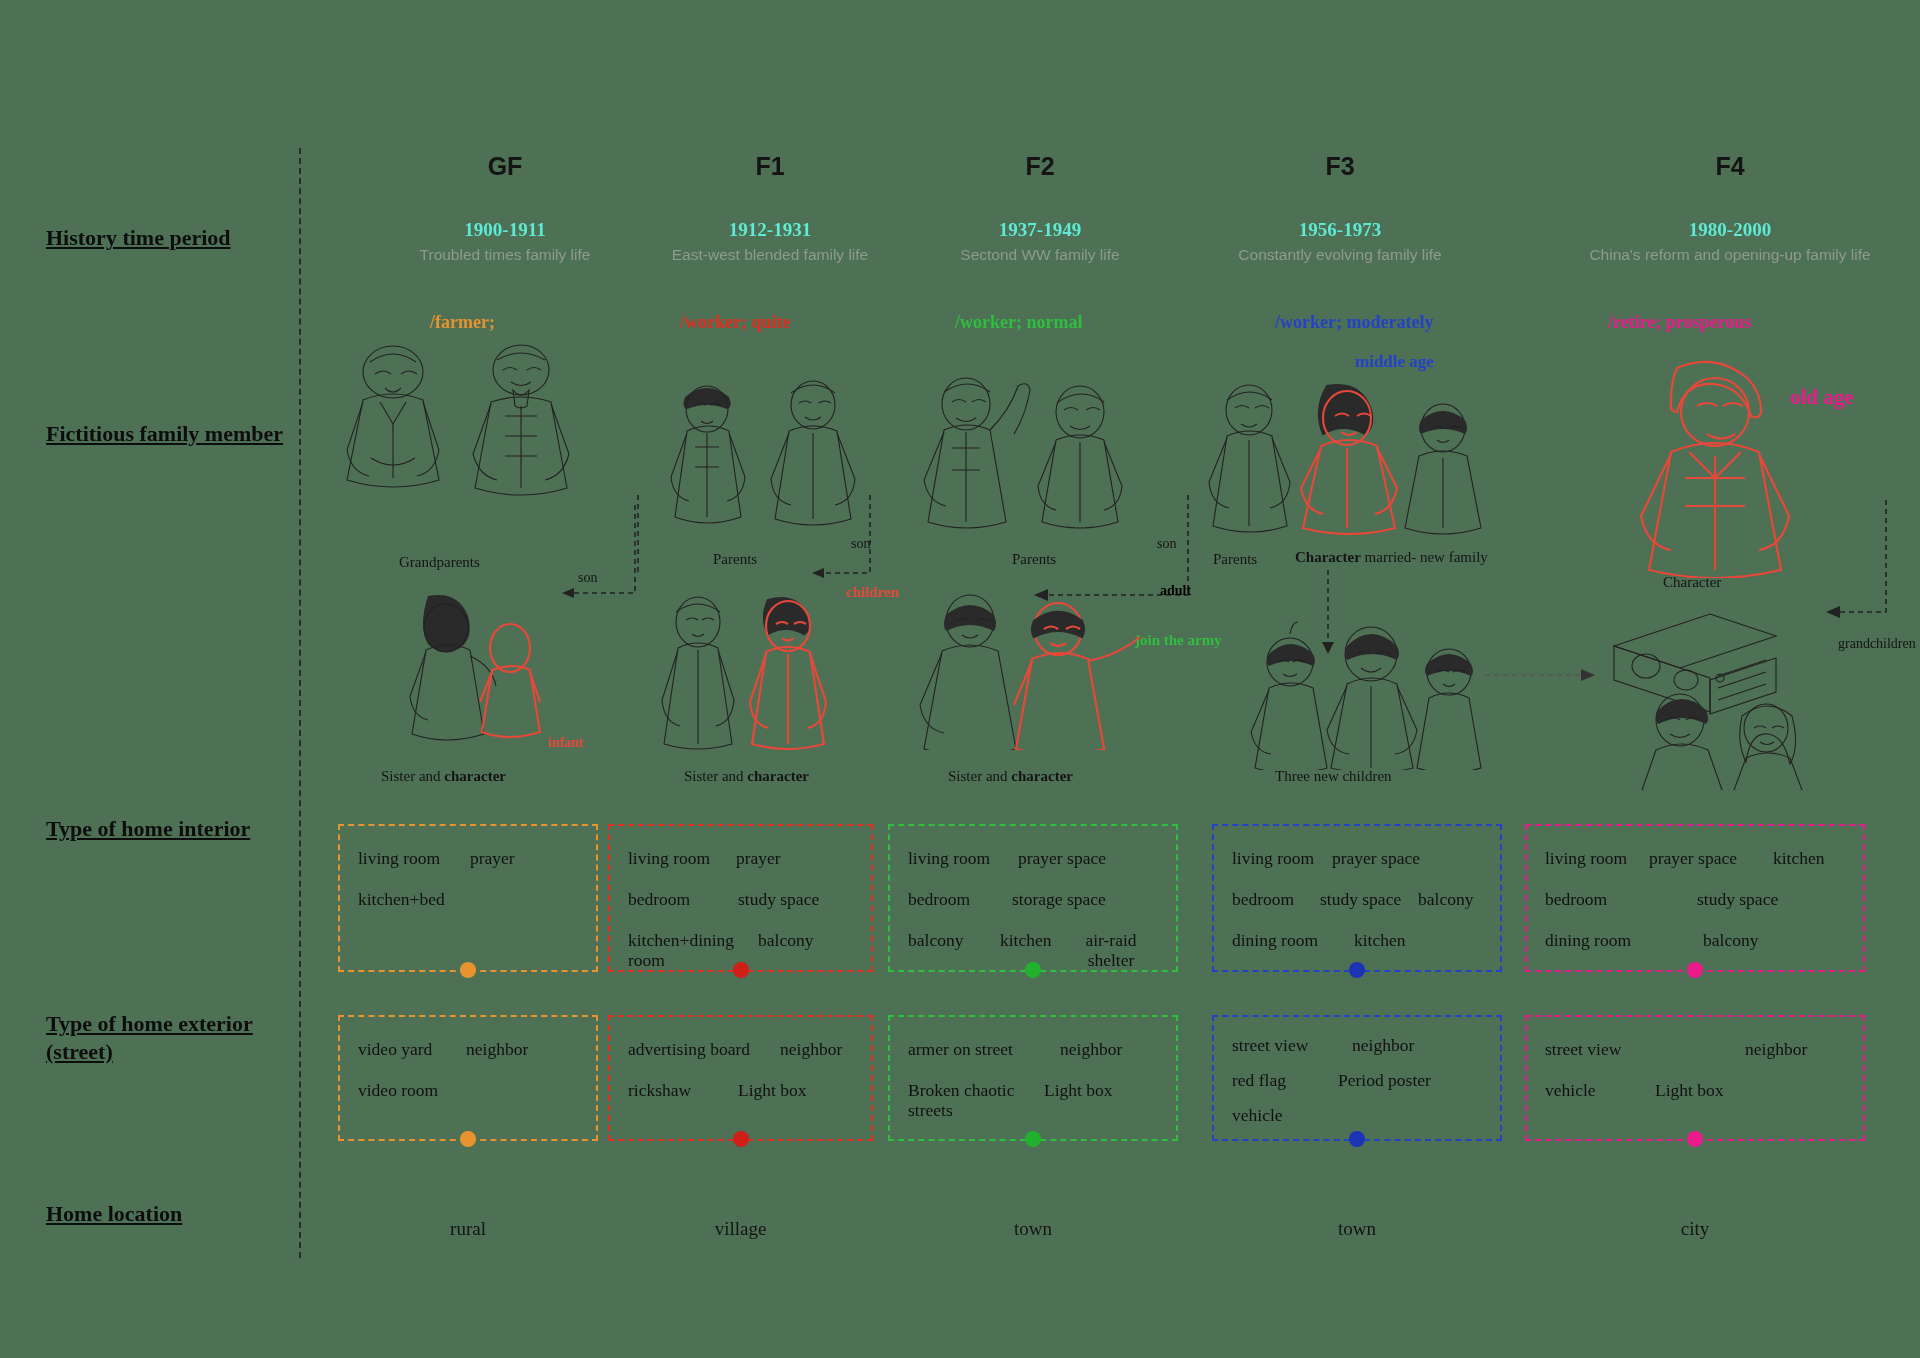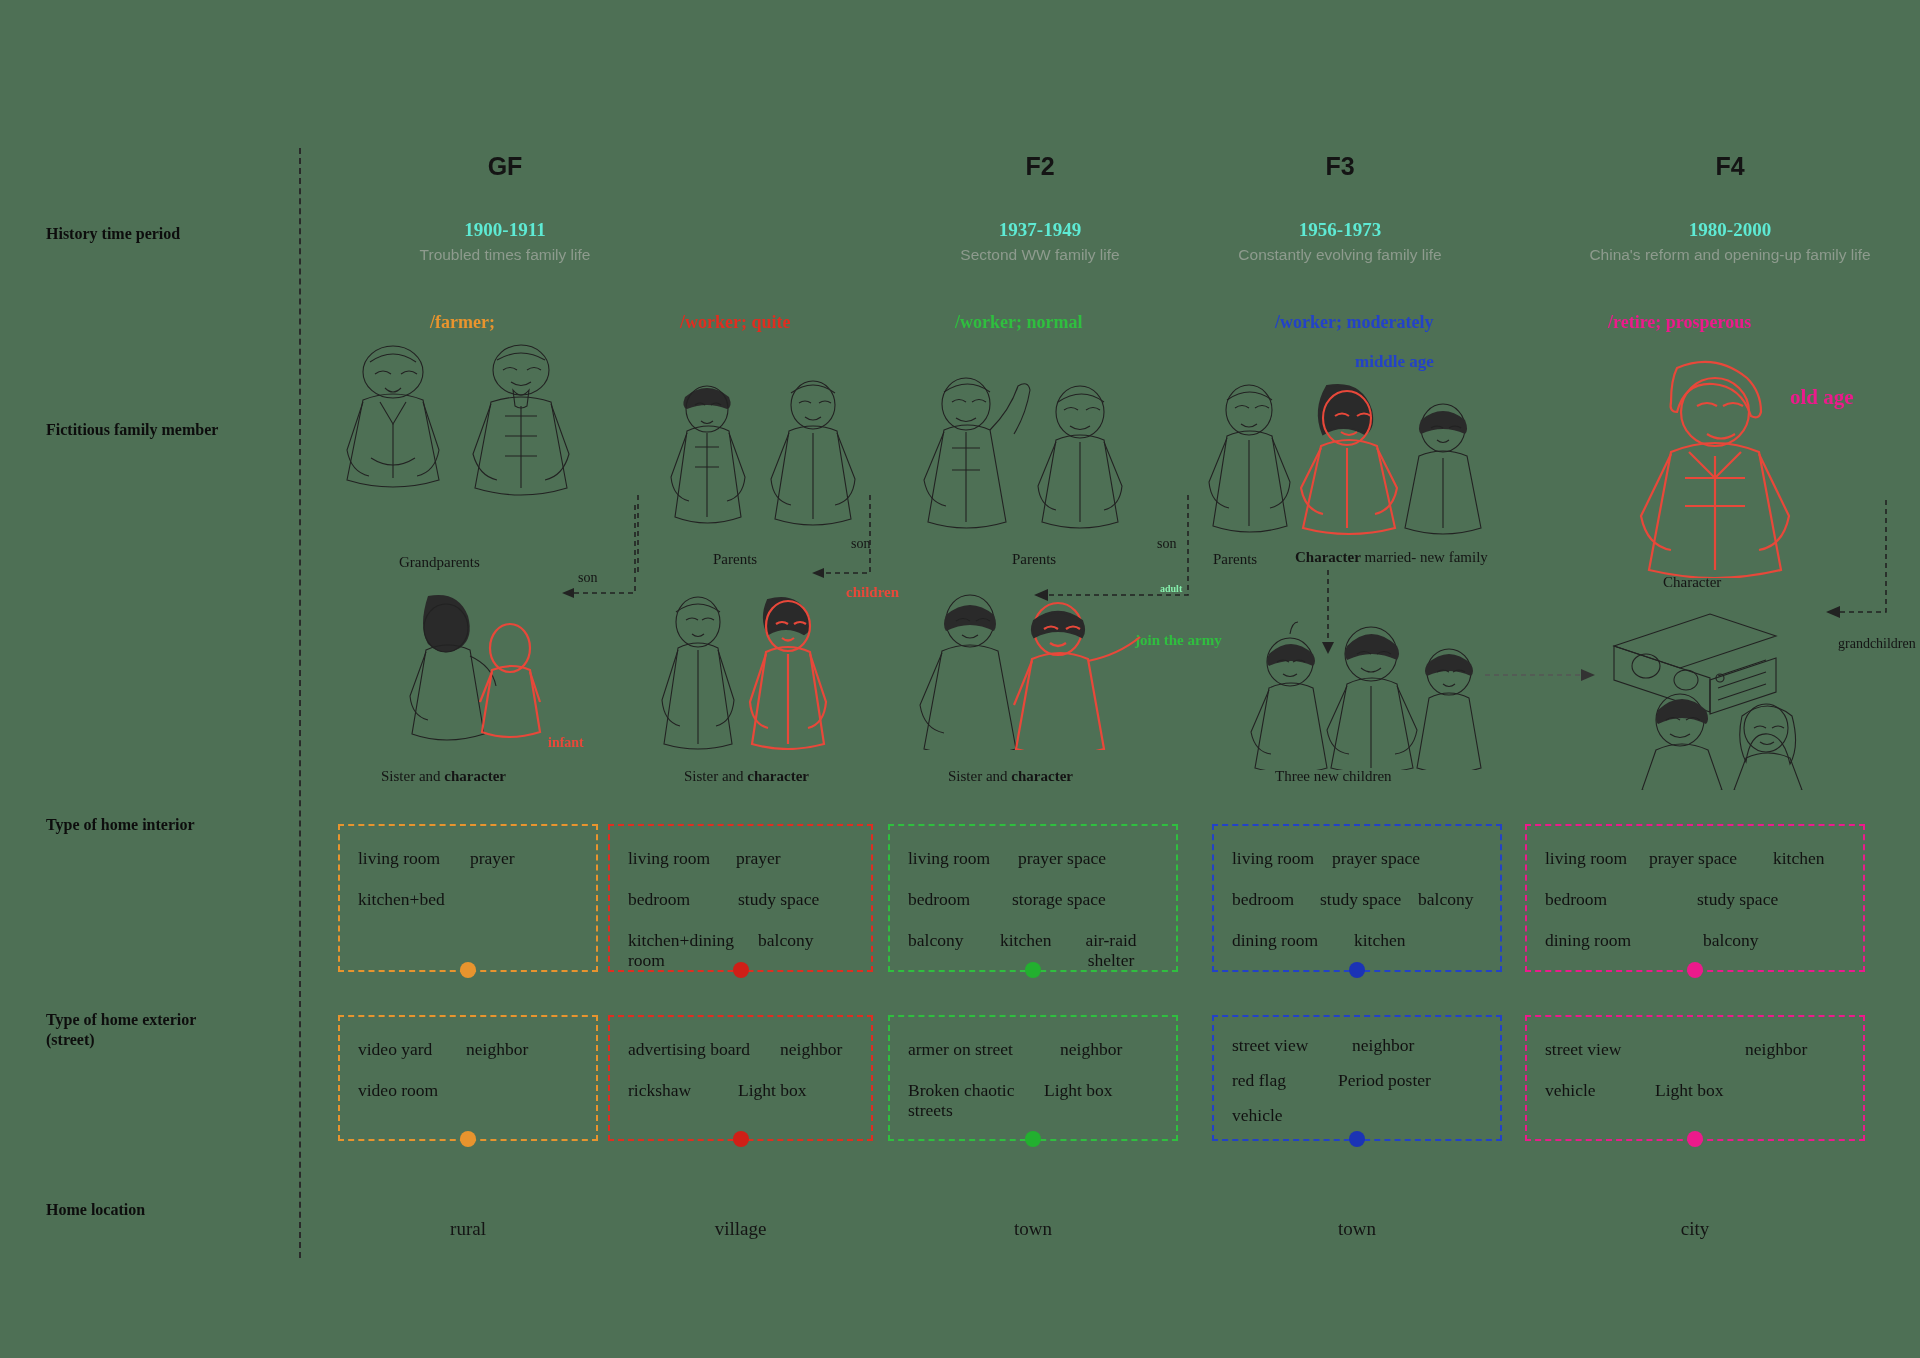--- a/index.html
+++ b/index.html
@@ -27,21 +27,21 @@
   
   .axis {
     position:absolute; left:299px; top:148px; width:0; height:1110px;
     border-left:2px dashed #2a2a2a;
   }
 
   
   .rowlabel {
     position:absolute; left:46px;
     font-family:"Liberation Serif", serif;
-    font-size:16px; font-weight:bold; color:#0d0d0d; line-height:1.25;
+    font-size:22px; font-weight:bold; color:#0d0d0d; line-height:1.25;text-decoration:underline;
   }
 
   
   .col { position:absolute; text-align:center; }
   .col-code {
     font-family:"Liberation Sans", sans-serif;
     font-size:25px; font-weight:bold; color:#141414;
   }
   .col-years {
     font-family:"Liberation Serif", serif;
@@ -107,20 +107,25 @@
   <div class="rowlabel" style="top:1010px;">
     <span>Type of home exterior</span><br>
     <span>(street)</span>
   </div>
   <div class="rowlabel" style="top:1200px;">Home location</div>
 
   <div class="col" style="left:345px; top:152px; width:320px;">
     <div class="col-code">GF</div>
     <div class="col-years">1900-1911</div>
     <div class="col-desc">Troubled times family life</div>
+  </div>
+  <div class="col" style="left:610px; top:152px; width:320px;">
+    <div class="col-code">F1</div>
+    <div class="col-years">1912-1931</div>
+    <div class="col-desc">East-west blended family life</div>
   </div>
   <div class="col" style="left:880px; top:152px; width:320px;">
     <div class="col-code">F2</div>
     <div class="col-years">1937-1949</div>
     <div class="col-desc">Sectond WW family life</div>
   </div>
   <div class="col" style="left:1180px; top:152px; width:320px;">
     <div class="col-code">F3</div>
     <div class="col-years">1956-1973</div>
     <div class="col-desc">Constantly evolving family life</div>
@@ -285,21 +290,21 @@
   </div>
   <div class="cap" style="left:1012px; top:551px;">Parents</div>
   <div class="cap small" style="left:1157px; top:536px;">son</div>
 
   <svg class="conn" style="left:1010px; top:495px;" width="220" height="130">
     <g fill="none" stroke="#222" stroke-width="1.6" stroke-dasharray="5,4">
       <path d="M178 0 v100 H36"></path>
     </g>
     <path d="M24 100 l14 -6 v12 z" fill="#222"></path>
   </svg>
-  <div class="cap" style="left:1160px; top:583px; color:#86efac; font-weight:bold; font-size:10px;">adult</div>
+  <div class="cap" style="left:1160px; top:583px; color:#000000; font-weight:bold; font-size:14px;">adult</div>
   <div class="cap" style="left:1135px; top:632px; color:#2fbf3f; font-weight:bold; font-size:15px;">join the army</div>
 
   <div class="sketch" style="left:900px; top:585px;">
     <svg width="250" height="165" viewBox="0 0 250 165">
       <g fill="none" stroke="#222" stroke-width="1.1">
         <ellipse cx="70" cy="36" rx="24" ry="26"></ellipse>
         <path d="M46 30 q24 -20 48 0 q4 10 0 16 q-24 -12 -48 0 q-4 -6 0 -16z" fill="#2a2a2a" stroke="none"></path>
         <path d="M56 36 q7 -5 14 0 M76 36 q7 -5 14 0"></path>
         <path d="M62 50 q8 6 16 0"></path>
         <path d="M42 66 q28 -12 56 0 l18 98 q-46 12 -92 0z"></path>

